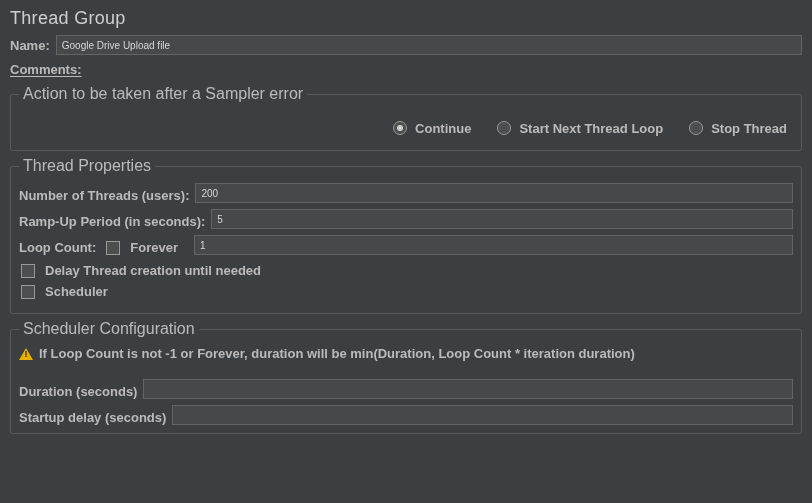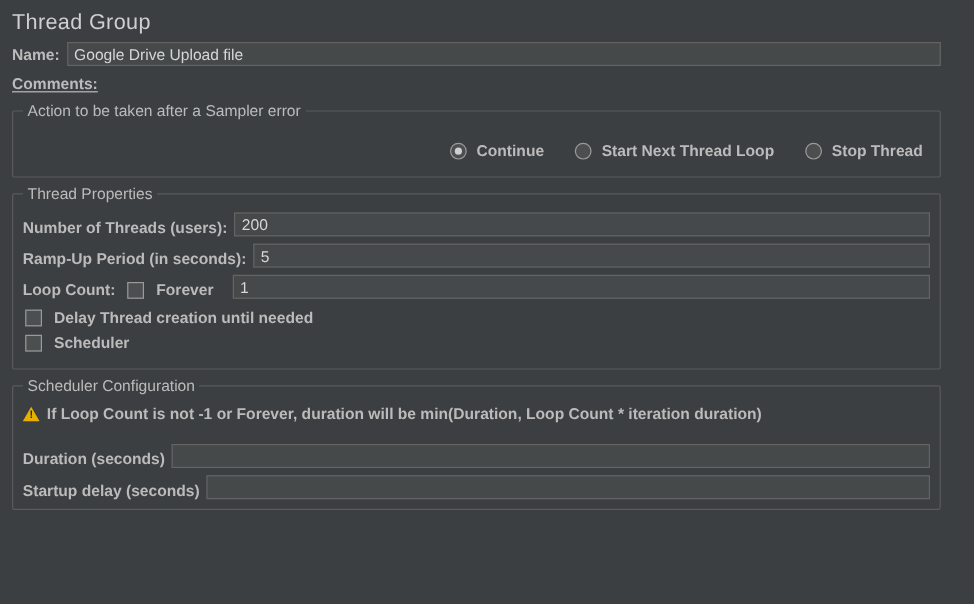--- a/index.html
+++ b/index.html
@@ -4,21 +4,21 @@
 <style>
   * { box-sizing: border-box; margin: 0; padding: 0; }
   html, body {
     width: 812px; height: 503px;
     background: #3c3f41;
     color: #bbbbbb;
     font-family: "Segoe UI", Tahoma, Arial, sans-serif;
     font-size: 13px;
     overflow: hidden;
   }
-  .panel { padding: 8px 28px 10px 10px; }
+  .panel { padding: 8px 10px 10px 10px; }
   .title {
     font-size: 18px;
     color: #cfcfcf;
     font-weight: normal;
     margin-bottom: 6px;
     letter-spacing: 0.3px;
   }
   .row { display: flex; align-items: center; margin-bottom: 4px; }
   .lbl {
     color: #bbbbbb;
@@ -27,43 +27,43 @@
   }
   .underline { text-decoration: underline; text-underline-offset: 2px; }
   .input {
     flex: 1 1 auto;
     height: 20px;
     background: #45494a;
     border: 1px solid #646464;
     color: #d6d6d6;
     padding: 0 5px;
     font-family: inherit;
-    font-size: 13px;
+    font-size: 10px;
     outline: none;
     margin-left: 6px;
   }
   fieldset {
     border: 1px solid #5a5a5a;
     border-radius: 2px;
     margin-top: 6px;
     padding: 8px 8px 8px 8px;
   }
   legend {
     color: #bbbbbb;
     padding: 0 4px;
-    font-size: 13px;
+    font-size: 16px;
   }
   .radio-group {
     display: flex;
     justify-content: flex-end;
     gap: 26px;
     padding: 10px 6px 6px 6px;
   }
   .radio-item, .check-item {
-    display: flex; align-items: center; gap: 8px;
+    display: flex; gap: 8px;
     cursor: pointer;
   }
   .radio {
     width: 14px; height: 14px; border-radius: 50%;
     border: 1px solid #9a9a9a;
     background: #4b4f50;
     position: relative;
     display: inline-block;
   }
   .radio.checked::after {

